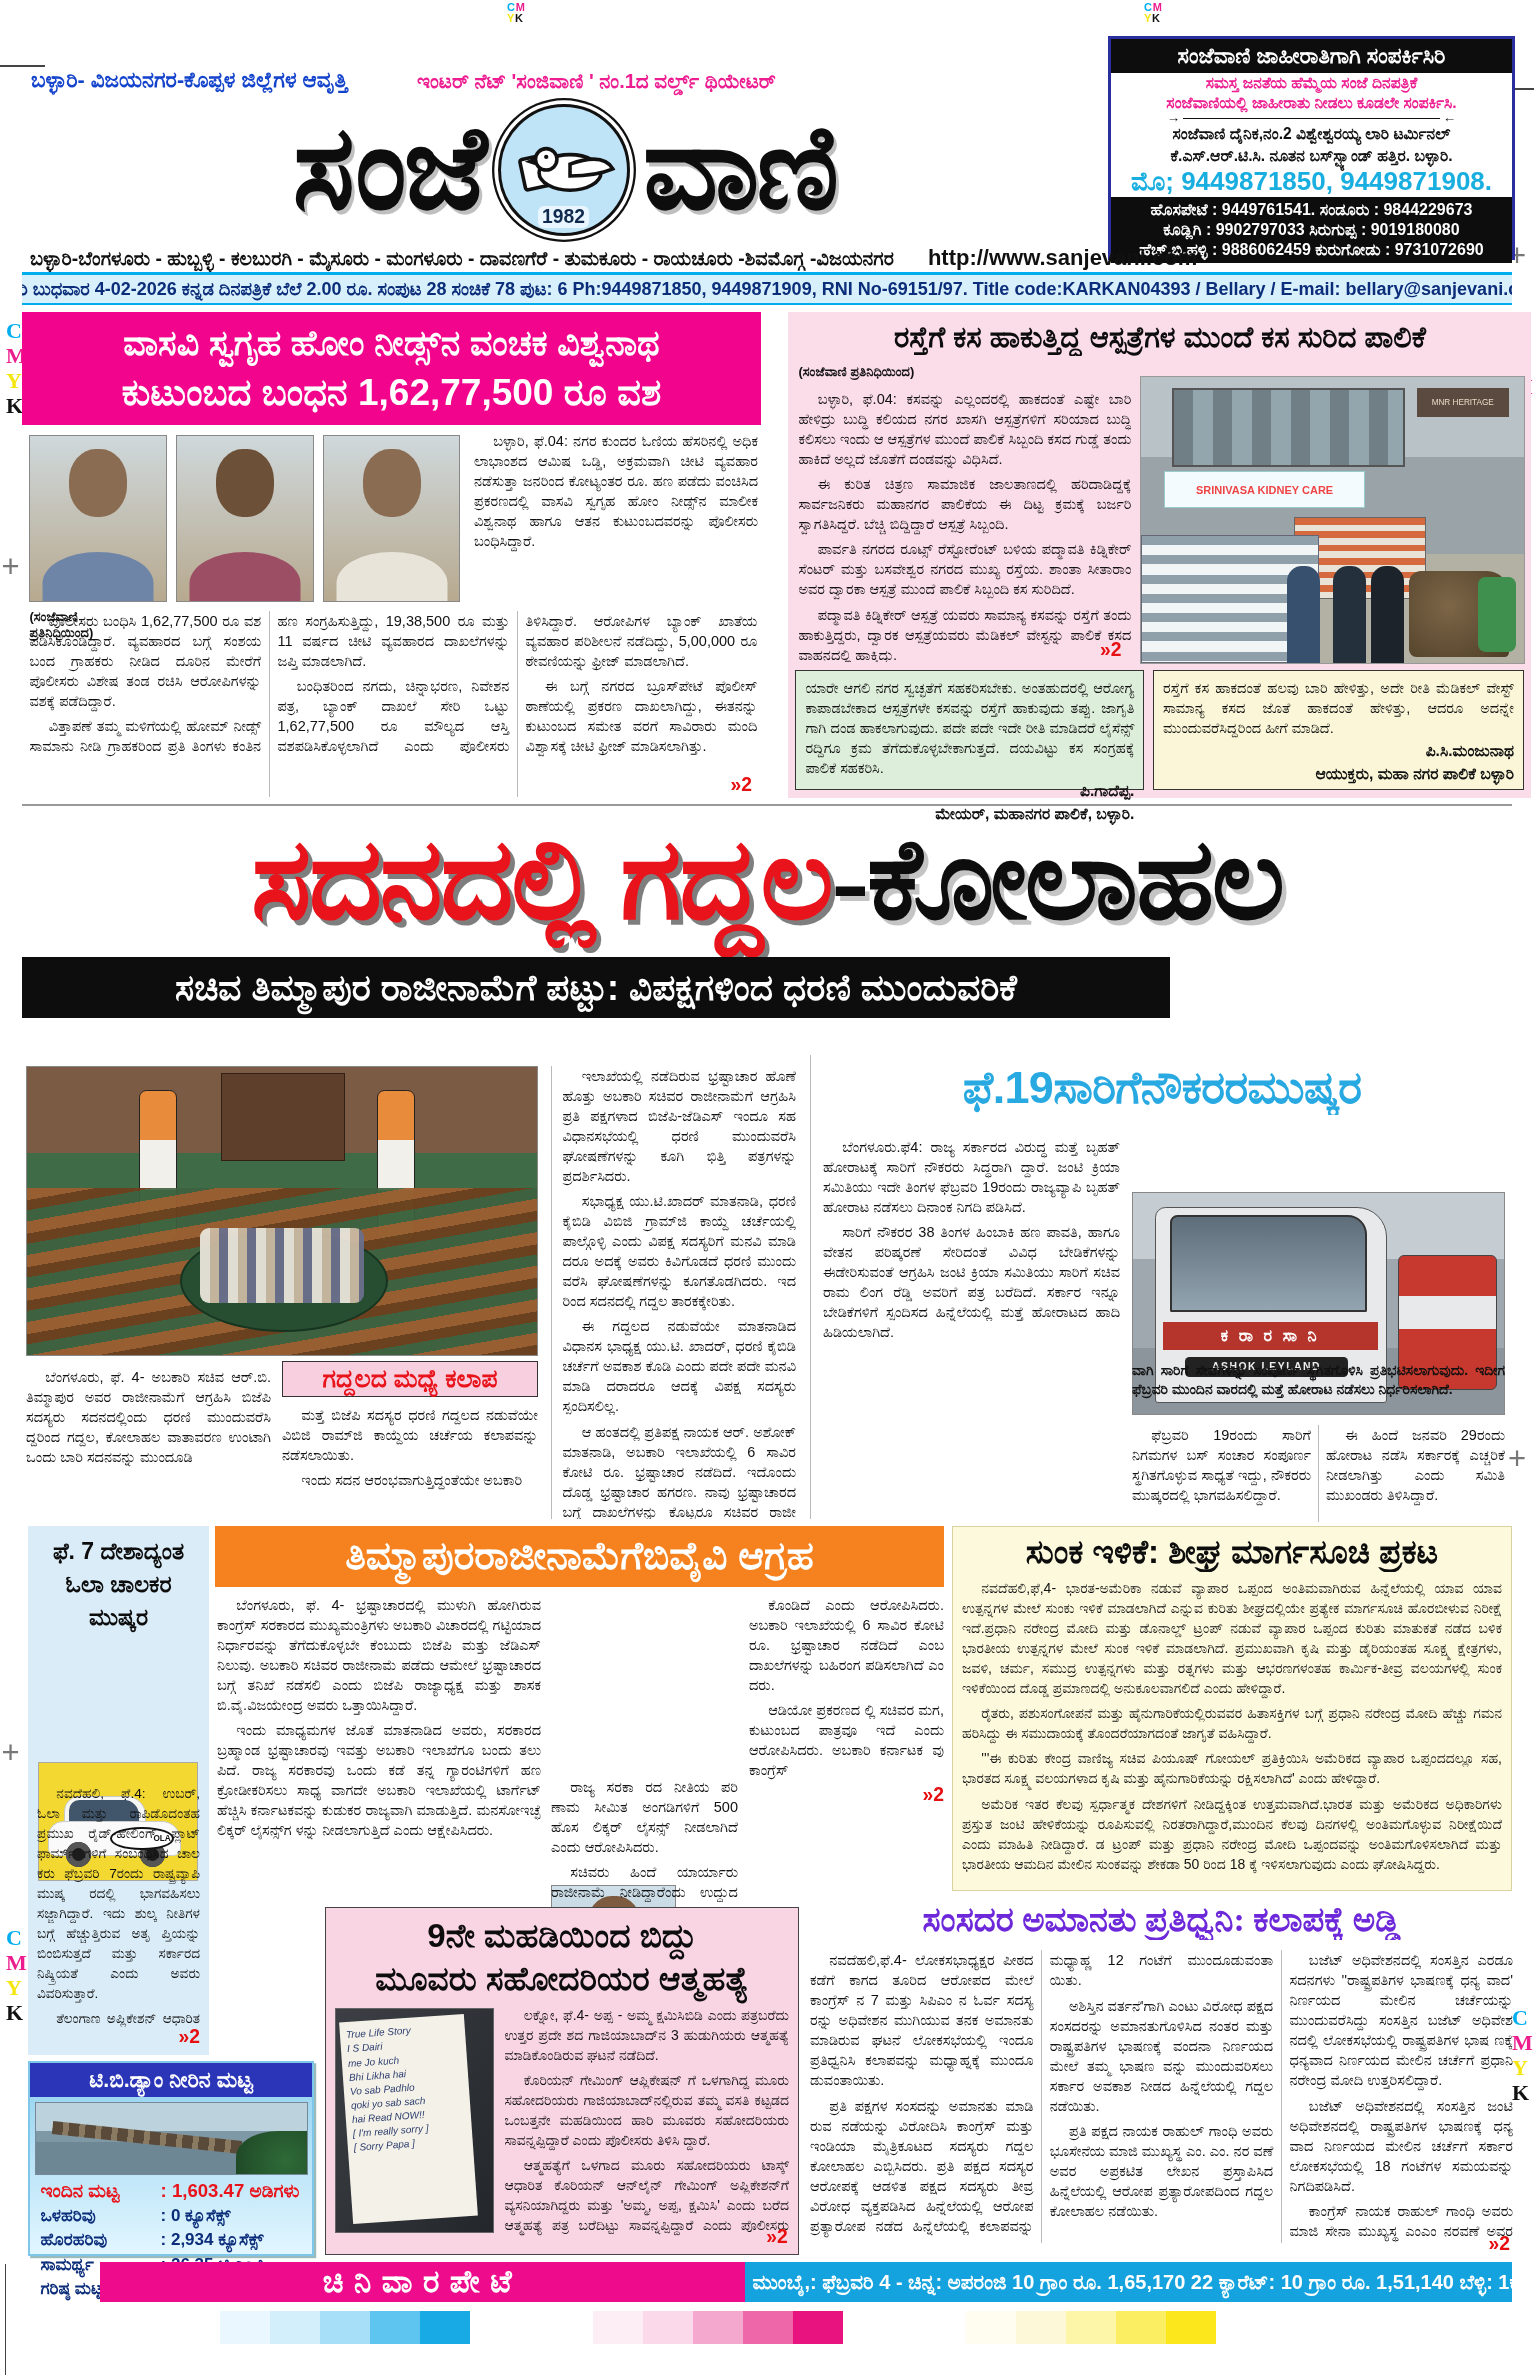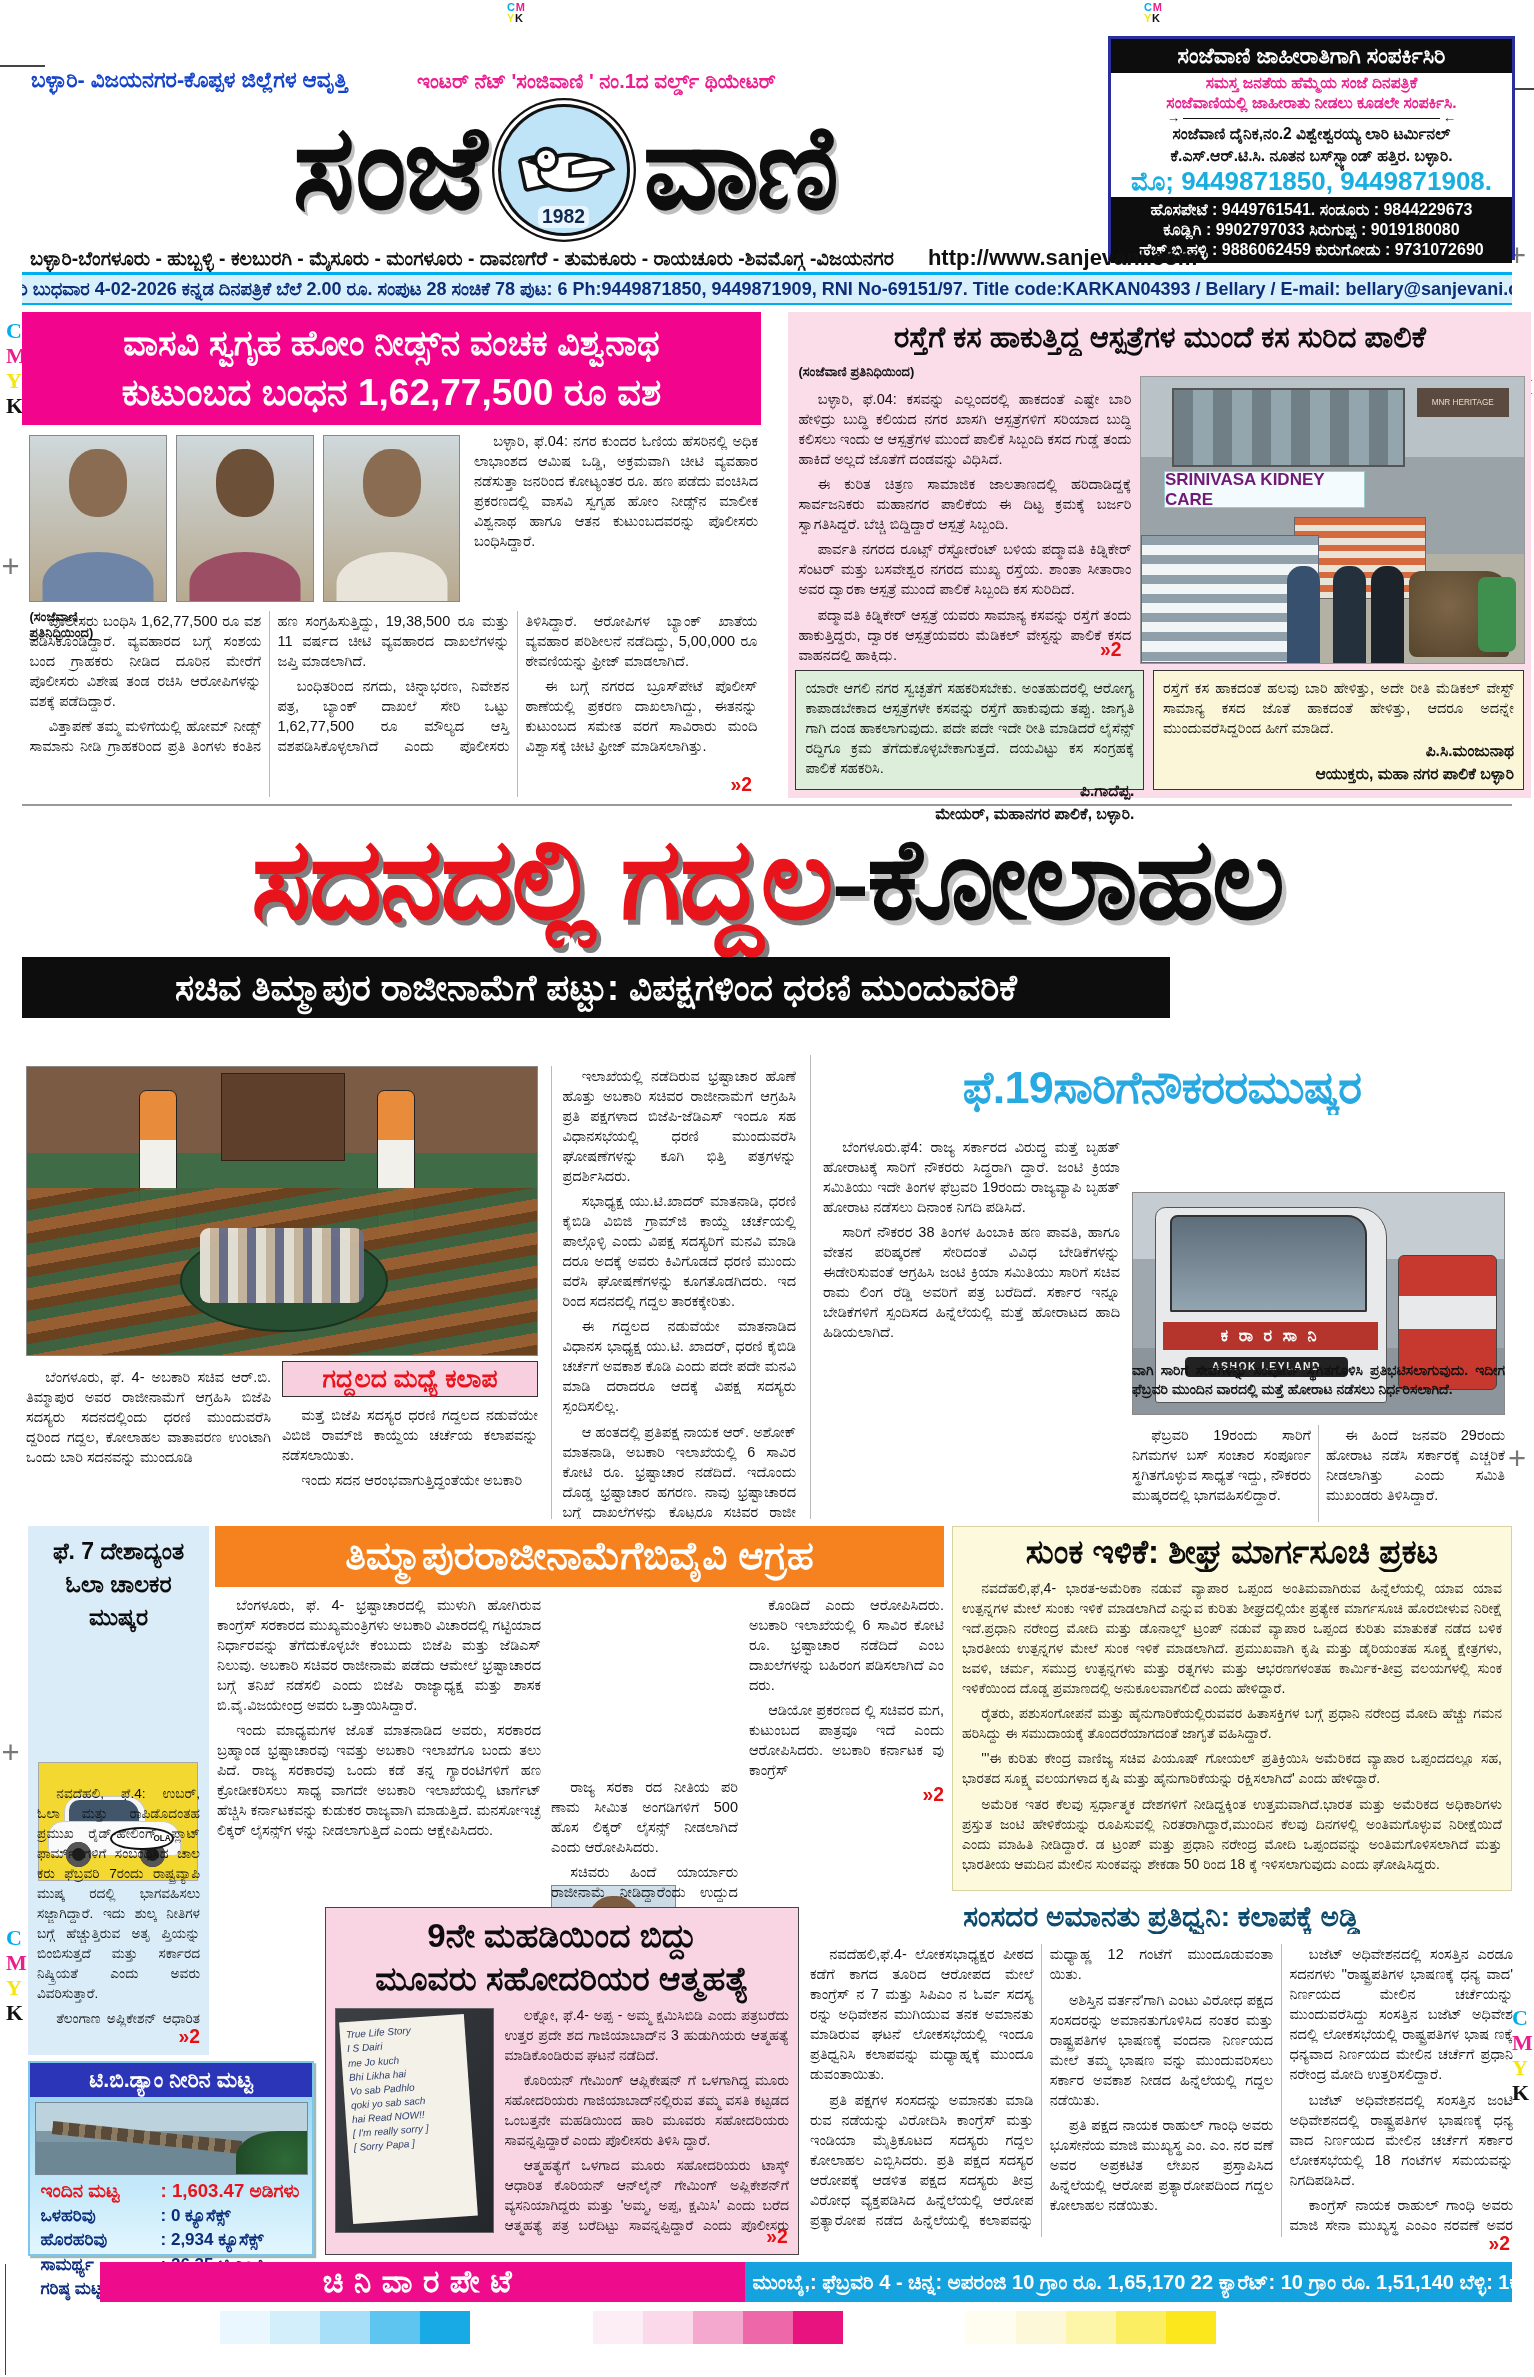--- a/index.html
+++ b/index.html
@@ -55,21 +55,21 @@
   .pinkpanel{background:#fbdce9;}
   .g-head{font-weight:900;font-size:29px;text-align:center;line-height:37px;color:#0d0d0d;}
   .quote{border:1.5px solid #333;padding:7.4px 9px;font-size:14.5px;line-height:20px;text-align:justify;}
   .quote .sig{text-align:right;font-weight:bold;font-size:15.6px;margin-top:3px;}
   .quote.green{background:#ddeeda;}
   .quote.yellow{background:#faf6d7;}
 
   
   .bphoto{background:linear-gradient(#b9c2c6 0 28%,#9aa4a8 28% 62%,#b3b0a4 62% 100%);position:relative;overflow:hidden;border:0.7px solid #999;}
   .bphoto .glass{position:absolute;left:8%;top:4%;width:60%;height:26%;background:repeating-linear-gradient(90deg,#6f7f85 0 19.3px,#94a6ad 19.3px 39px);border:2.2px solid #555;}
-  .bphoto .sign{position:absolute;left:6%;top:33%;width:52%;height:12%;background:#f4fbff;color:#701a75;font-weight:bold;display:flex;align-items:center;justify-content:center;font-size:17px;border:1.5px solid #9cc;}
+  .bphoto .sign{position:absolute;left:6%;top:33%;width:52%;height:12%;background:#f4fbff;color:#ef4444;font-weight:bold;display:flex;align-items:center;justify-content:center;font-size:11px;border:1.5px solid #9cc;text-align:right;}
   .bphoto .shutter{position:absolute;left:40%;top:49%;width:34%;height:28%;background:repeating-linear-gradient(#d56a3f 0 6.7px,#e9e2d6 6.7px 13.4px);border:1.5px solid #666;}
   .bphoto .gate{position:absolute;left:0;bottom:0;width:46%;height:44%;background:repeating-linear-gradient(#8fa0ab 0 9px,#f2f5f6 9px 19.3px);border:1.5px solid #667;}
   .bphoto .trash{position:absolute;right:4%;bottom:2%;width:26%;height:30%;background:radial-gradient(circle at 40% 40%,#7d6648,#4d3d26);border-radius:12px 22px 4.5px 7.4px;}
   .bphoto .sack{position:absolute;right:2%;bottom:4%;width:10%;height:26%;background:#3f8f4f;border-radius:7.4px;}
   .bphoto .p1,.bphoto .p2,.bphoto .p3{position:absolute;bottom:0;width:33px;height:97px;border-radius:15px 15px 0 0;background:#2b3a55;}
   .bphoto .p1{left:38%;background:#37506e}.bphoto .p2{left:50%;background:#24303c}.bphoto .p3{left:60%;background:#1d232b}
 
   
   .mainhead{display:flex;align-items:flex-end;justify-content:center;white-space:nowrap;font-family:"Liberation Serif","DejaVu Serif",serif;}
   .mainhead .red{color:#e8131b;font-size:113px;font-weight:900;letter-spacing:-2.2px;text-shadow:4.5px 5.2px 0 rgba(20,20,20,.55);}
@@ -117,21 +117,21 @@
   .cream-head{font-weight:900;font-size:33px;text-align:center;color:#0d0d0d;}
 
   .suicidebox{background:#f9d4e2;border:1.5px solid #444;}
   .sui-head{font-weight:900;text-align:center;color:#0d0d0d;}
   .sui-head .h1{font-size:33px;line-height:43px;}
   .sui-head .h2{font-size:33px;line-height:43px;}
   .notephoto{float:left;width:157px;height:223px;margin:3px 10.4px 4.5px 0;background:linear-gradient(120deg,#3c3f44,#23262b);position:relative;overflow:hidden;border:0.7px solid #666;}
   .note-paper{position:absolute;left:10.4px;top:9px;width:125px;height:202px;background:#f4f1e8;transform:rotate(-4deg);padding:7.4px 6px;box-sizing:border-box;color:#2c3e6e;font-size:10px;line-height:12.6px;font-style:italic;}
   .note-paper p{margin:0 0 1.5px;text-indent:0 !important;text-align:left !important;}
 
-  .redhead{color:#0c4a6e;font-weight:900;font-size:28px;text-align:center;}
+  .redhead{color:#6d28d9;font-weight:900;font-size:34px;text-align:center;font-family:Liberation Serif, serif;}
   .cols3{column-count:3;column-gap:16.3px;column-rule:0.7px solid #bbb;}
   .cols2{column-count:2;column-gap:15px;column-rule:0.7px solid #bbb;}
 
   
   .dambox{border:2.2px solid #7fc7ea;background:linear-gradient(#8fd0ef,#e2f6ff);box-shadow:2.2px 2.2px 0 #9bb;}
   .dam-title{background:#2a35b8;color:#fff;font-weight:bold;font-size:21.5px;display:flex;align-items:center;justify-content:center;height:34px;}
   .damphoto{height:71px;background:linear-gradient(#bcd3dd 0 40%,#7e98a6 40% 55%,#6d8795 55% 100%);position:relative;overflow:hidden;margin:4.5px;border:0.7px solid #789;}
   .damwall{position:absolute;left:6%;top:40%;width:70%;height:18%;background:repeating-linear-gradient(90deg,#5a4a3a 0 10.4px,#8a7a62 10.4px 16.3px);transform:rotate(6deg);}
   .dambush{position:absolute;right:0;bottom:0;width:26%;height:60%;background:radial-gradient(circle at 70% 70%,#2f6b38,#1d4524);border-radius:60% 0 0 0;}
   .damrow{display:flex;font-weight:bold;font-size:17px;line-height:24.5px;color:#0b2d7a;padding:0 10.4px;}

